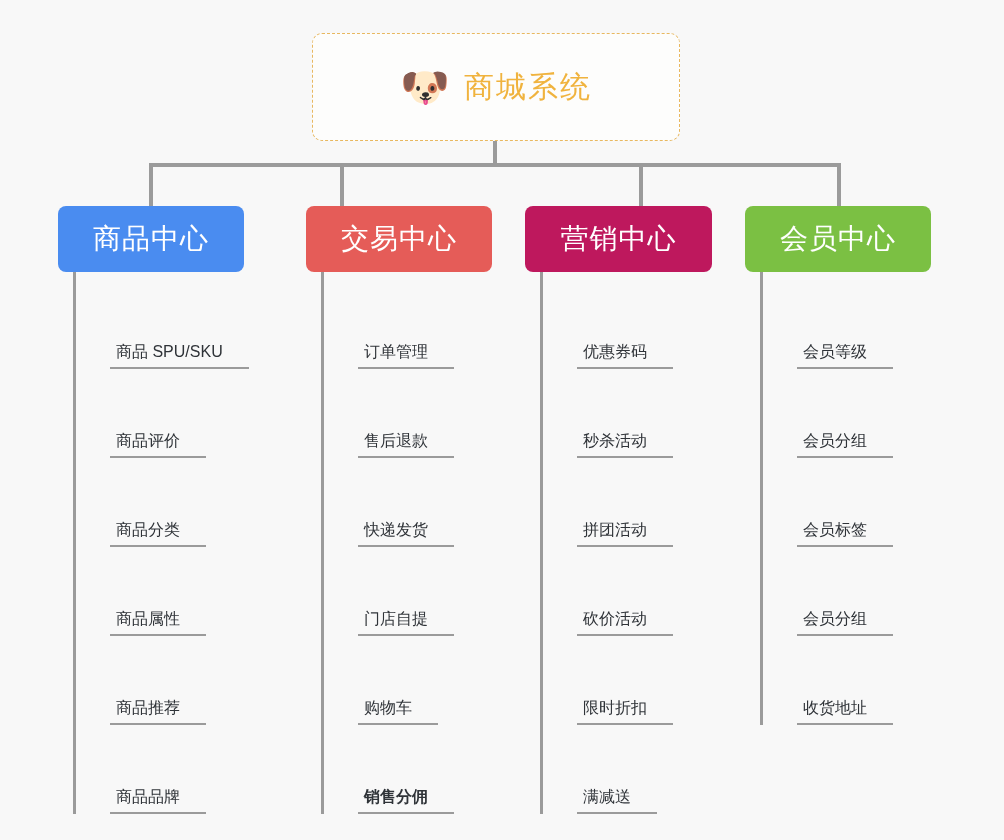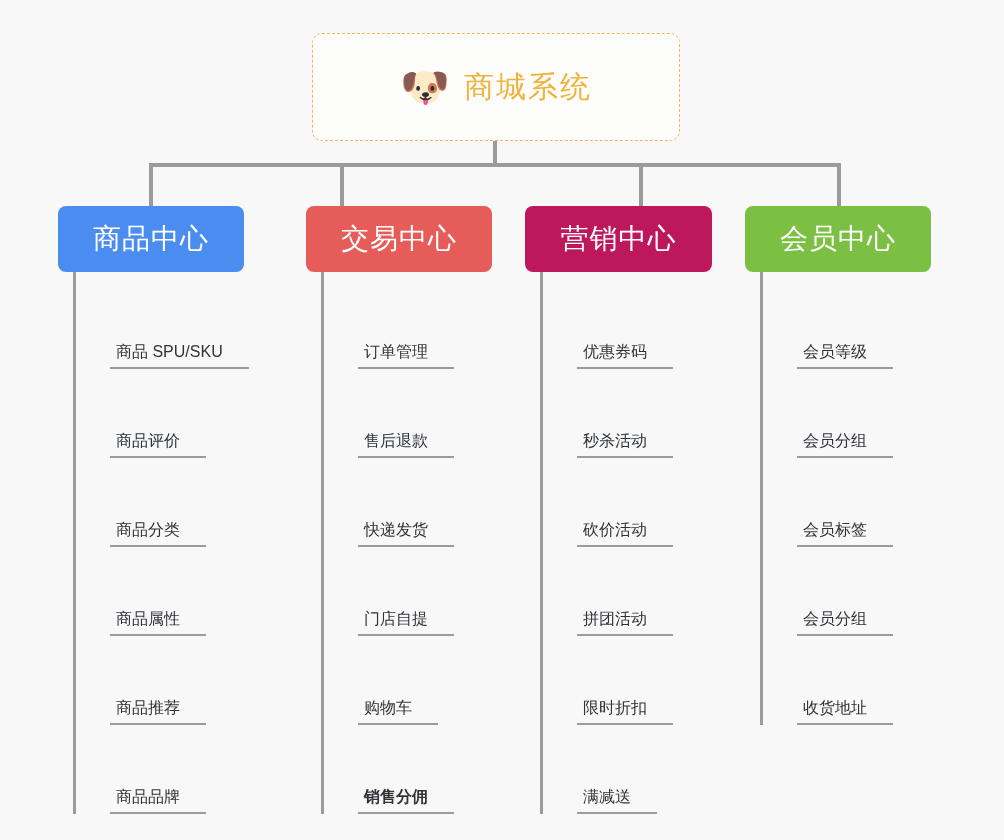--- a/index.html
+++ b/index.html
@@ -189,24 +189,24 @@
       <span>营销中心</span>
     </div>
     <div class="branch" style="border-left-color: rgb(155, 155, 155);">
       <div class="leaf">
           <span class="leaf-inner" style="border-bottom-color: rgb(155, 155, 155);">优惠券码</span>
         </div>
       <div class="leaf">
           <span class="leaf-inner" style="border-bottom-color: rgb(155, 155, 155);">秒杀活动</span>
         </div>
       <div class="leaf">
+          <span class="leaf-inner" style="border-bottom-color: rgb(155, 155, 155);">拼团活动</span>
+        </div>
+      <div class="leaf">
           <span class="leaf-inner" style="border-bottom-color: rgb(155, 155, 155);">砍价活动</span>
-        </div>
-      <div class="leaf">
-          <span class="leaf-inner" style="border-bottom-color: rgb(155, 155, 155);">拼团活动</span>
         </div>
       <div class="leaf">
           <span class="leaf-inner" style="border-bottom-color: rgb(155, 155, 155);">限时折扣</span>
         </div>
       <div class="leaf">
           <span class="leaf-inner" style="border-bottom-color: rgb(155, 155, 155);">满减送</span>
         </div>
     </div>
   </div>
 

